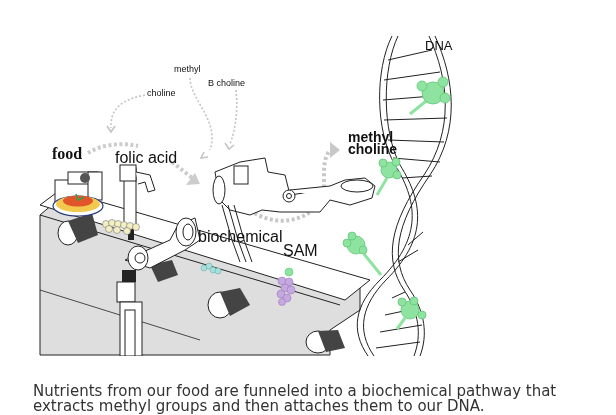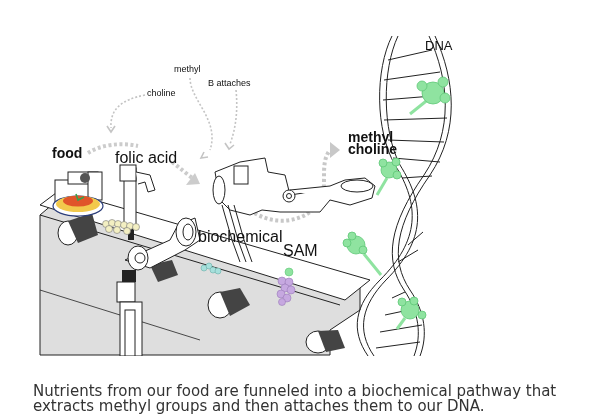--- a/index.html
+++ b/index.html
@@ -1,21 +1,21 @@
 <!DOCTYPE html>
 <html><head>
 <meta charset="utf-8">
 <style>
   html, body { margin: 0; padding: 0; background: #ffffff; }
   body { width: 616px; height: 415px; position: relative; overflow: hidden; font-family: "Liberation Sans", sans-serif; }
   #figure { position: absolute; left: 0; top: 0; width: 616px; height: 356px; }
   .lbl { position: absolute; color: #111; white-space: nowrap; font-family: "Liberation Sans", sans-serif; }
   .lbl-small { font-size: 9px; }
   .lbl-med { font-size: 16px; }
-  .lbl-bold { font-weight: bold; font-size: 14px; }
+  .lbl-bold { font-weight: bold; font-size: 16px; font-family: Liberation Serif, serif; }
   .lbl-bold-sm { font-weight: bold; font-size: 14px; line-height: 12px; }
   #caption { position: absolute; left: 33px; top: 369px; width: 575px; font-family: "DejaVu Sans", sans-serif; font-size: 15px; line-height: 15px; color: #333; }
 </style>
 </head>
 <body>
 
 <div id="figure">
   <svg width="616" height="356" viewBox="0 0 616 356">
     <defs>
       <pattern id="dots" width="6" height="4" patternUnits="userSpaceOnUse">
@@ -192,21 +192,21 @@
       <circle cx="414" cy="301" r="4" fill="#8fe3a0" stroke="#5fc877" stroke-width="0.8"></circle>
       <circle cx="422" cy="315" r="4" fill="#8fe3a0" stroke="#5fc877" stroke-width="0.8"></circle>
     </g>
   </svg>
 
   
   <span class="lbl lbl-bold" style="left:52px; top:145px;">food</span>
   <span class="lbl lbl-med" style="left:115px; top:149px;">folic acid</span>
   <span class="lbl lbl-small" style="left:147px; top:88px;">choline</span>
   <span class="lbl lbl-small" style="left:174px; top:64px;">methyl</span>
-  <span class="lbl lbl-small" style="left:208px; top:78px;">B attaches</span>
+  <span class="lbl lbl-small" style="left:208px; top:78px;">B choline</span>
   <span class="lbl lbl-med" style="left:198px; top:228px;">biochemical</span>
   <span class="lbl lbl-med" style="left:283px; top:242px;">SAM</span>
   <div class="lbl lbl-bold-sm" style="left:348px; top:131px;">
     <div>methyl</div>
     <div>choline</div>
   </div>
   <span class="lbl" style="left:425px; top:38px; font-size:13px;text-align:center;">DNA</span>
 </div>
 
 <p id="caption">Nutrients from our food are funneled into a biochemical pathway that extracts methyl groups and then attaches them to our DNA.</p>

